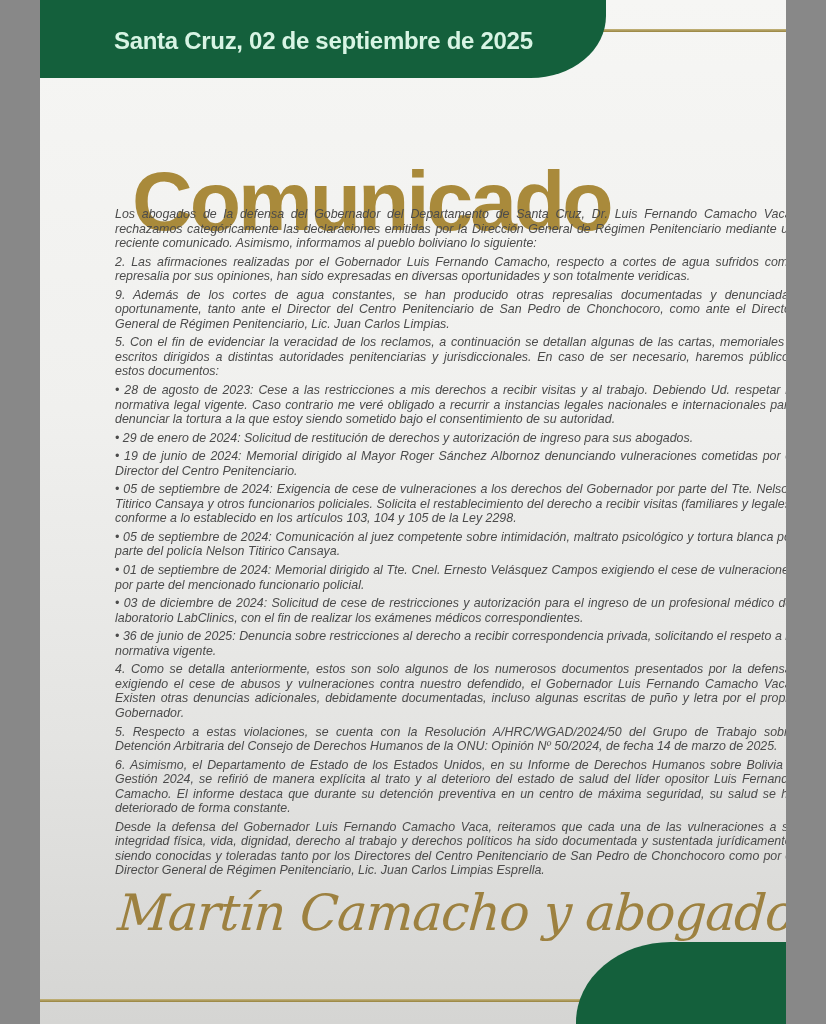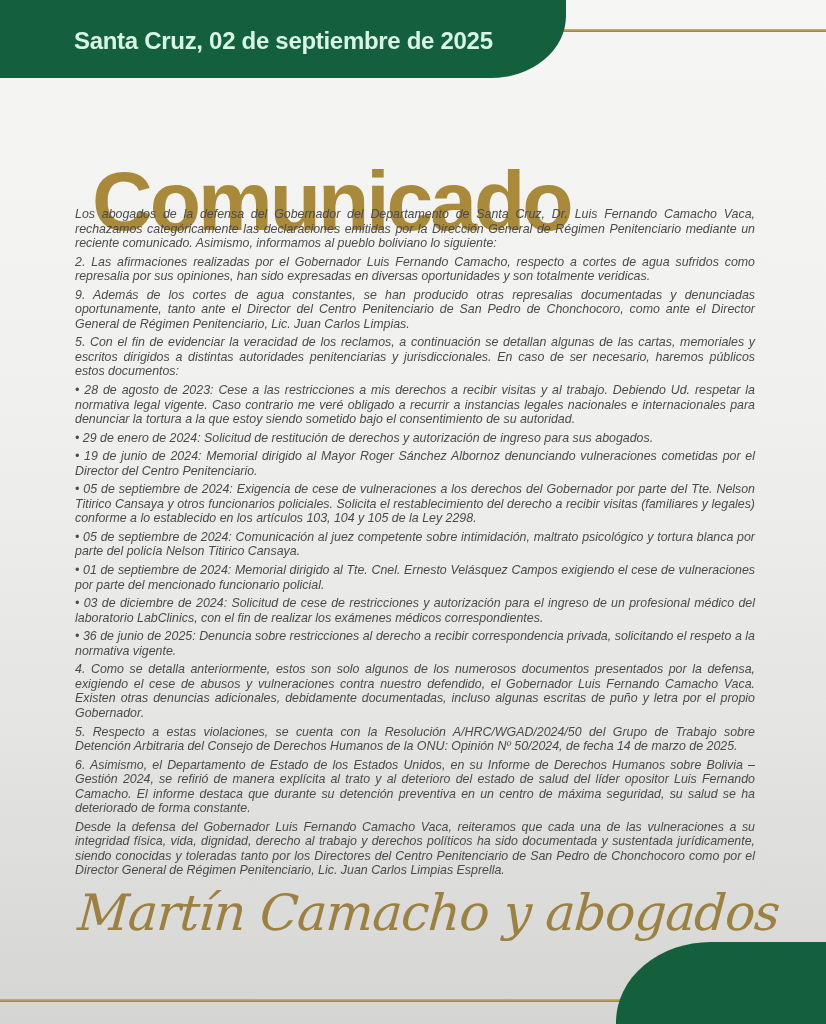--- a/index.html
+++ b/index.html
@@ -3,21 +3,21 @@
 <meta charset="utf-8">
 <style>
   html, body {
     margin: 0;
     padding: 0;
     background: #888;
     font-family: "Liberation Sans", sans-serif;
   }
   .page {
     position: relative;
-    width: 826px;
+    width: 746px;
     height: 1024px;
     margin: 0 auto;
     overflow: hidden;
     background: linear-gradient(180deg, #f6f6f4 0%, #f0f0ee 40%, #e4e4e2 72%, #d5d5d3 100%);
   }
   
   .gold-line-top {
     position: absolute;
     top: 29px;
     left: 520px;

